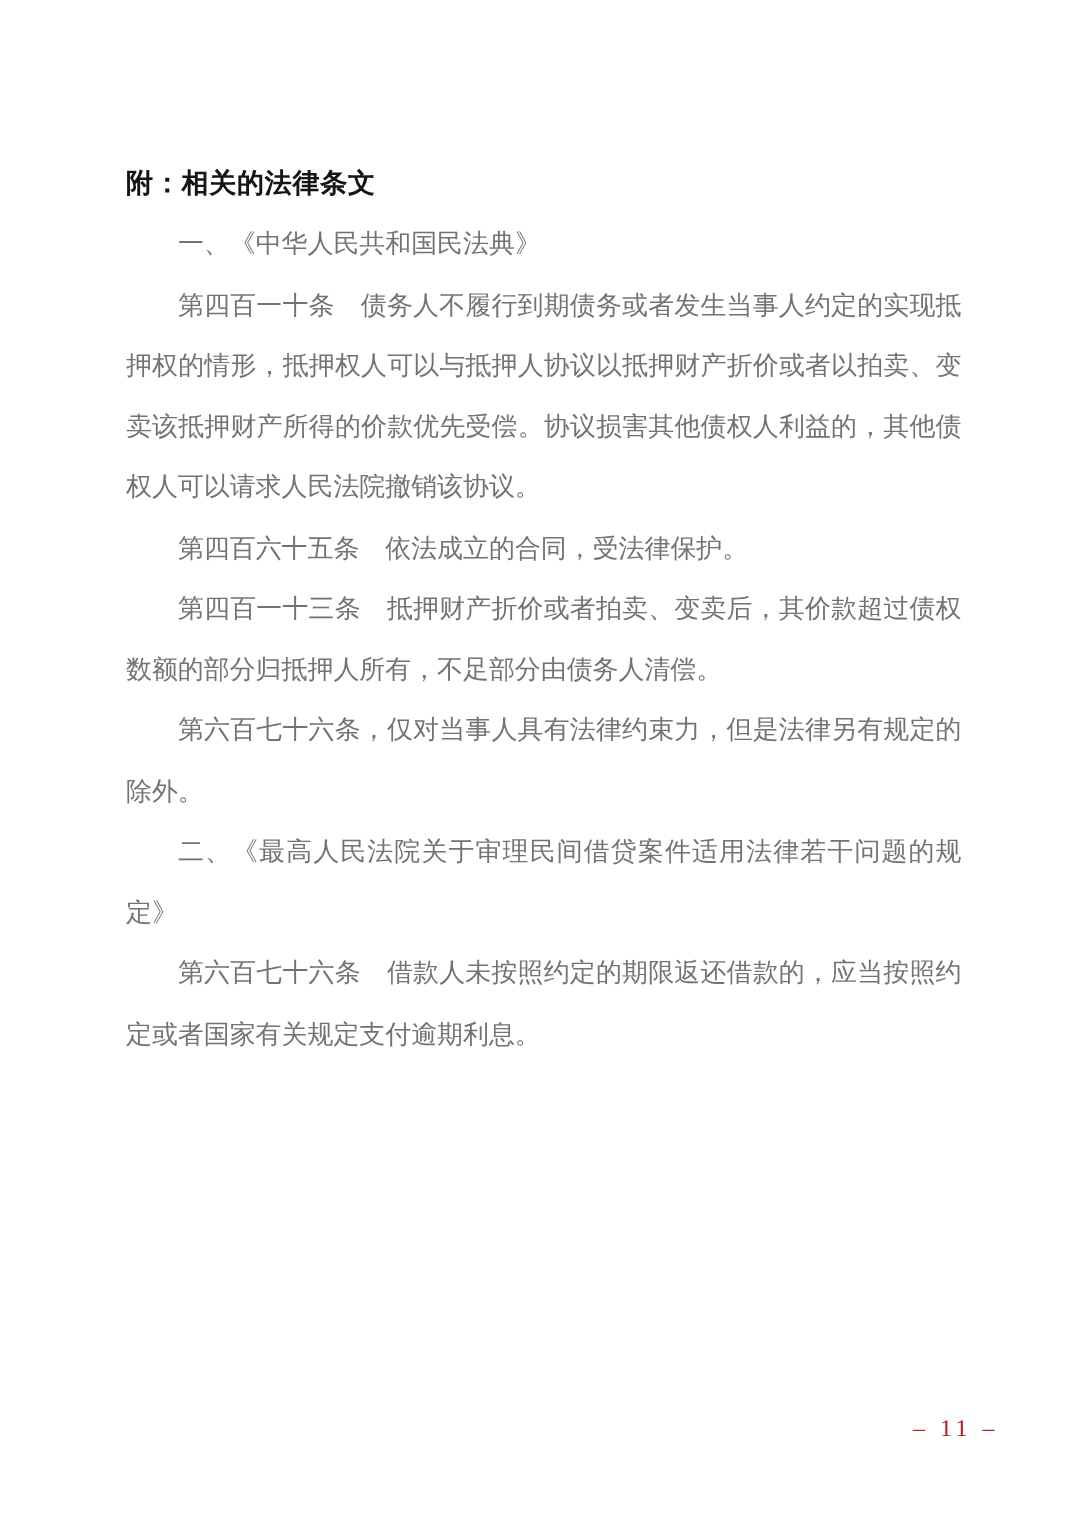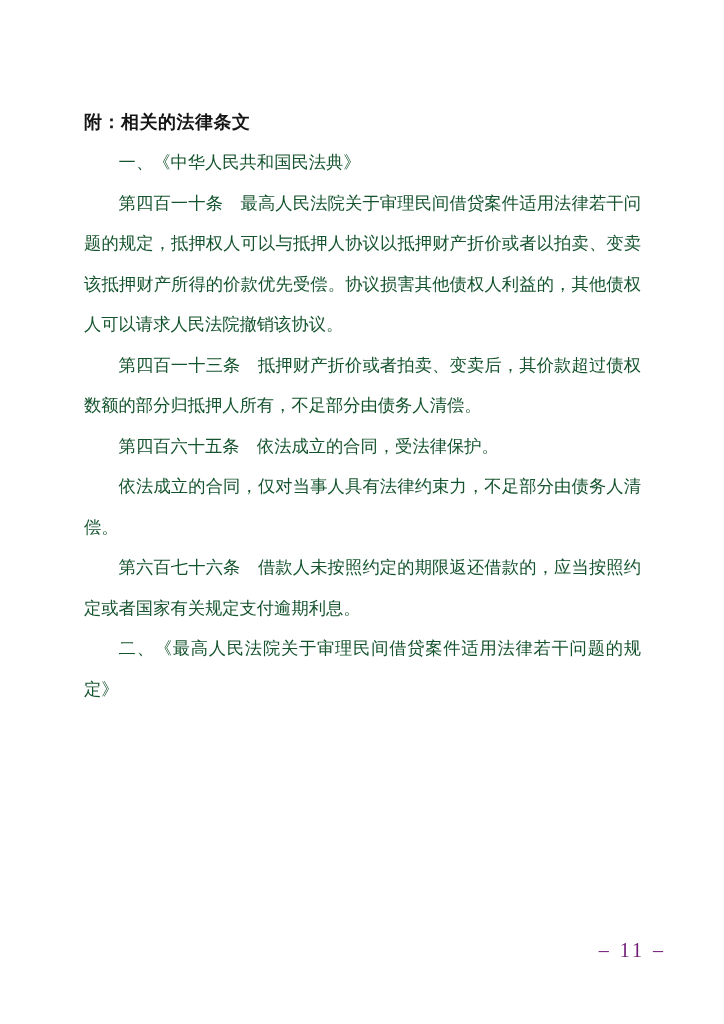--- a/index.html
+++ b/index.html
@@ -31,43 +31,43 @@
     letter-spacing: 0.5px;
   }
   .para {
     font-family: "Liberation Serif", serif;
     font-size: 17.3px;
     line-height: 40.5px;
     margin: 0;
     text-indent: 2em;
     text-align: justify;
     text-justify: inter-ideograph;
-    color: #14532d;
+    color: #737373;
     word-break: break-all;
   }
   .page-number {
     position: absolute;
     right: 58px;
     bottom: 62px;
     font-family: "Liberation Serif", serif;
-    font-size: 20px;
-    color: #701a75;
+    font-size: 16px;
+    color: #b91c1c;
     letter-spacing: 3px;
   }
 </style>
 </head>
 <body>
 
 <div class="page">
   <div class="content">
     <h1 class="doc-title">附：相关的法律条文</h1>
     <div>
         <p class="para">一、《中华人民共和国民法典》</p>
-        <p class="para">第四百一十条　最高人民法院关于审理民间借贷案件适用法律若干问题的规定，抵押权人可以与抵押人协议以抵押财产折价或者以拍卖、变卖该抵押财产所得的价款优先受偿。协议损害其他债权人利益的，其他债权人可以请求人民法院撤销该协议。</p>
+        <p class="para">第四百一十条　债务人不履行到期债务或者发生当事人约定的实现抵押权的情形，抵押权人可以与抵押人协议以抵押财产折价或者以拍卖、变卖该抵押财产所得的价款优先受偿。协议损害其他债权人利益的，其他债权人可以请求人民法院撤销该协议。</p>
+        <p class="para">第四百六十五条　依法成立的合同，受法律保护。</p>
         <p class="para">第四百一十三条　抵押财产折价或者拍卖、变卖后，其价款超过债权数额的部分归抵押人所有，不足部分由债务人清偿。</p>
-        <p class="para">第四百六十五条　依法成立的合同，受法律保护。</p>
-        <p class="para">依法成立的合同，仅对当事人具有法律约束力，不足部分由债务人清偿。</p>
+        <p class="para">第六百七十六条，仅对当事人具有法律约束力，但是法律另有规定的除外。</p>
+        <p class="para">二、《最高人民法院关于审理民间借贷案件适用法律若干问题的规定》</p>
         <p class="para">第六百七十六条　借款人未按照约定的期限返还借款的，应当按照约定或者国家有关规定支付逾期利息。</p>
-        <p class="para">二、《最高人民法院关于审理民间借贷案件适用法律若干问题的规定》</p>
       </div>
   </div>
   <div class="page-number">– 11 –</div>
 </div>
 
 </body></html>

